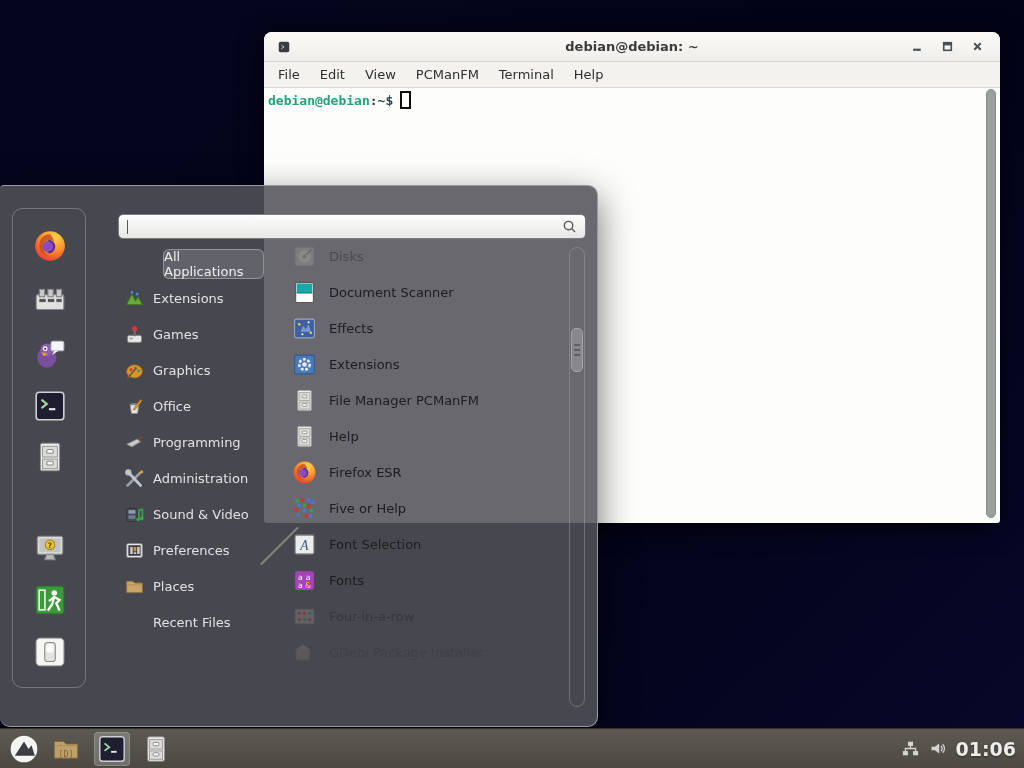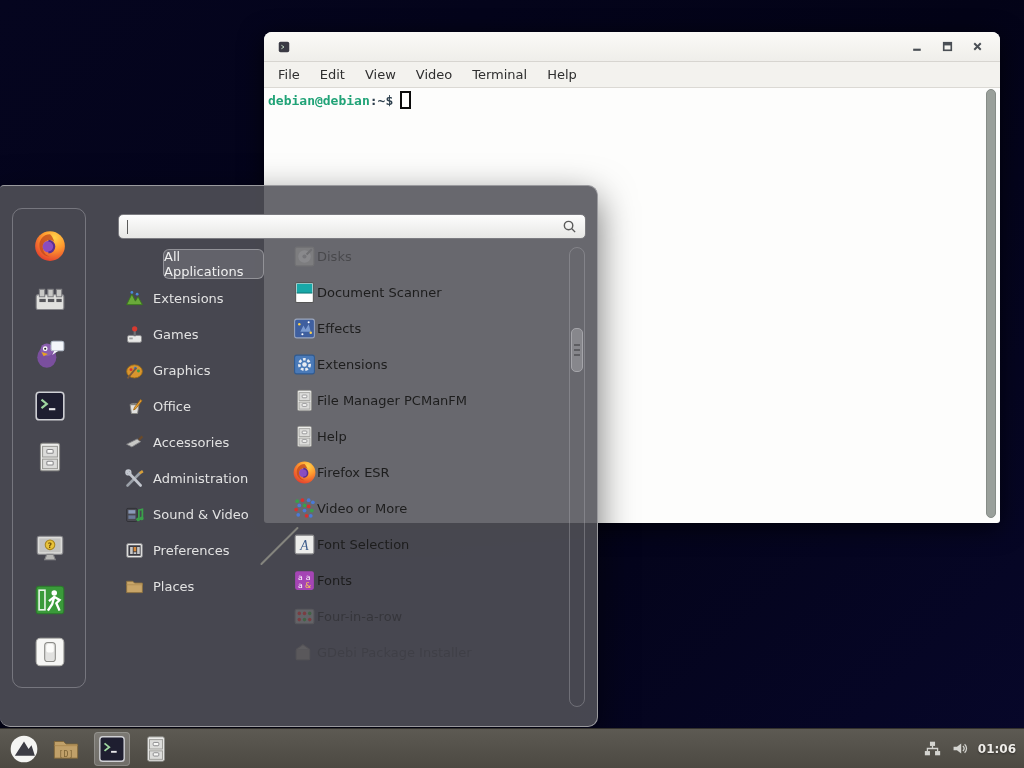--- a/index.html
+++ b/index.html
@@ -65,21 +65,21 @@
     border-radius: 6px; display: flex; align-items: center; 
     color: #efefef; font-size: 13px; margin-left: 45px; }
 
   .cat-list { position: absolute; left: 118px; top: 94px; width: 152px; }
   .cat-row { height: 36px; display: flex; align-items: center; gap: 8px;
     padding-left: 6px; font-size: 13px; color: #e2e2e2; cursor: default; }
   .cat-row .icn { width: 21px; height: 21px; flex: none; }
 
   .app-list { position: absolute; left: 283px; top: 52px; width: 283px; height: 470px;
     overflow: hidden; z-index: 2; }
-  .app-row { height: 36px; display: flex; align-items: center; 
+  .app-row { height: 36px; display: flex; align-items: center; gap: 12px;
     padding-left: 9px; font-size: 13px; color: #1d1d1d; cursor: default; }
   .app-row .icn { width: 25px; height: 25px; flex: none; }
   .app-row.faded { opacity: .42; }
   .app-row.ghost { opacity: .18; }
 
   .app-scrollbar { position: absolute; left: 569px; top: 61px; width: 16px; height: 460px;
     border: 1px solid rgba(172,172,178,.4); border-radius: 8px; z-index: 3; }
   .app-thumb { position: absolute; left: 1px; top: 80px; width: 12px; height: 44px;
     background: #87878c; border: 1px solid #a5a5aa; border-radius: 5px;
     display: flex; align-items: center; justify-content: center; }
@@ -94,39 +94,40 @@
   .taskbar { position: absolute; left: 0; bottom: 0; width: 1024px; height: 40px;
     background: linear-gradient(#5d5a53, #4c4942); border-top: 1px solid #33312c;
     display: flex; align-items: center; z-index: 10; }
   .tb-launch { width: 36px; height: 34px; border-radius: 4px;
     display: flex; align-items: center; justify-content: center; flex: none; }
   .tb-launch .icn { width: 30px; height: 30px; }
   .tb-launch.active { background: rgba(255,255,255,.20);
     box-shadow: inset 0 0 0 1px rgba(255,255,255,.18); }
   .tray { margin-left: auto; display: flex; align-items: center; gap: 10px; padding-right: 8px; }
   .tray .icn { width: 17px; height: 17px; }
-  .clock { font-size: 12px; font-weight: bold; color: #efede9;
+  .clock { font-size: 19px; font-weight: bold; color: #efede9;
     text-shadow: 0 1px 2px rgba(0,0,0,.45); }
 
   .icn svg { width: 100%; height: 100%; display: block; }
   .icn { display: inline-block; }
 </style>
 </head>
 <body>
 
 <div class="desktop"></div>
 
 <div class="terminal">
   <div class="titlebar">
     <span class="icn tb-mini-icon">
         <svg viewBox="0 0 16 16">
           <rect x="2" y="2" width="12" height="12" rx="2" fill="#3a3a44"></rect>
           <path d="M5 6l3 2-3 2" stroke="#cfe8cf" fill="none"></path>
         </svg>
       </span>
+    <span class="win-title">debian@debian: ~</span>
     <span class="controls">
       <span class="ctrl icn">
           <svg viewBox="0 0 12 12">
             <rect x="2" y="8" width="7" height="2" fill="#4a4f55"></rect>
           </svg>
         </span>
       <span class="ctrl icn">
           <svg viewBox="0 0 12 12">
             <rect x="2.5" y="2.5" width="7" height="7" fill="none" stroke="#4a4f55" stroke-width="1.5"></rect>
             <rect x="2.5" y="2.5" width="7" height="2.5" fill="#4a4f55"></rect>
@@ -136,21 +137,21 @@
           <svg viewBox="0 0 12 12">
             <path d="M3 3l6 6M9 3l-6 6" stroke="#4a4f55" stroke-width="1.8"></path>
           </svg>
         </span>
     </span>
   </div>
   <div class="menubar">
       <span class="mb-item">File</span>
       <span class="mb-item">Edit</span>
       <span class="mb-item">View</span>
-      <span class="mb-item">Video</span>
+      <span class="mb-item">PCManFM</span>
       <span class="mb-item">Terminal</span>
       <span class="mb-item">Help</span>
     </div>
   <div class="term-body">
     <div class="prompt"><span class="p-user">debian@debian</span><span class="p-path">:~$</span><span class="term-cursor"></span></div>
     <div class="term-scroll">
       <div class="term-thumb"></div>
     </div>
   </div>
 </div>
@@ -282,21 +283,21 @@
         </span>
         <span class="cat-label">Office</span>
       </div>
       <div class="cat-row">
         <span class="icn">
           <svg viewBox="0 0 24 24">
             <path d="M3 14L15 8l4 3-10 6z" fill="#c8c8c6" stroke="#808084"></path>
             <path d="M17 9l4-4" stroke="#6a4a2a" stroke-width="2.5"></path>
           </svg>
         </span>
-        <span class="cat-label">Accessories</span>
+        <span class="cat-label">Programming</span>
       </div>
       <div class="cat-row">
         <span class="icn">
           <svg viewBox="0 0 24 24">
             <path d="M4 20L18 6" stroke="#9aa0a8" stroke-width="3" stroke-linecap="round"></path>
             <path d="M18 6l3.5-2.5" stroke="#d8a03a" stroke-width="3"></path>
             <path d="M4 4l15 16" stroke="#c2c6ce" stroke-width="3" stroke-linecap="round"></path>
             <circle cx="5" cy="5" r="2.6" fill="none" stroke="#c2c6ce" stroke-width="2"></circle>
           </svg>
         </span>
@@ -329,20 +330,24 @@
         <span class="cat-label">Preferences</span>
       </div>
       <div class="cat-row">
         <span class="icn">
           <svg viewBox="0 0 24 24">
             <path d="M3 6h7l2 2h9v11H3z" fill="#c8a568" stroke="#8a6f3e"></path>
             <path d="M3 10h18" stroke="#b08f52"></path>
           </svg>
         </span>
         <span class="cat-label">Places</span>
+      </div>
+      <div class="cat-row">
+        <span class="icn"></span>
+        <span class="cat-label">Recent Files</span>
       </div>
     </div>
   <div class="app-list">
       <div class="app-row faded">
         <span class="icn">
           <svg viewBox="0 0 24 24">
             <rect x="3" y="3" width="18" height="18" rx="2" fill="#9a9a98" stroke="#7e7e7c"></rect>
             <circle cx="12" cy="12" r="6" fill="#b8b8b6"></circle>
             <circle cx="12" cy="12" r="2" fill="#88888a"></circle>
             <path d="M14 10l5-5" stroke="#7a7a78" stroke-width="2"></path>
@@ -436,21 +441,21 @@
             <circle cx="12" cy="9" r="1.8" fill="#3aa04a"></circle>
             <circle cx="16" cy="10" r="1.8" fill="#d83030"></circle>
             <circle cx="4" cy="13" r="1.8" fill="#d83030"></circle>
             <circle cx="12" cy="14" r="1.8" fill="#4a7ad8"></circle>
             <circle cx="19" cy="14" r="1.8" fill="#3aa04a"></circle>
             <circle cx="6" cy="18" r="1.8" fill="#4a7ad8"></circle>
             <circle cx="14" cy="19" r="1.8" fill="#d83030"></circle>
             <circle cx="18" cy="19" r="1.8" fill="#4a7ad8"></circle>
           </svg>
         </span>
-        <span class="app-label">Video or More</span>
+        <span class="app-label">Five or Help</span>
       </div>
       <div class="app-row">
         <span class="icn">
           <svg viewBox="0 0 24 24">
             <rect x="3" y="3" width="18" height="18" rx="1.5" fill="#ececea" stroke="#88888a"></rect>
             <text x="12" y="17" text-anchor="middle" font-size="13" font-family="Liberation Serif,serif" font-style="italic" fill="#3a5a8a">A</text>
           </svg>
         </span>
         <span class="app-label">Font Selection</span>
       </div>

